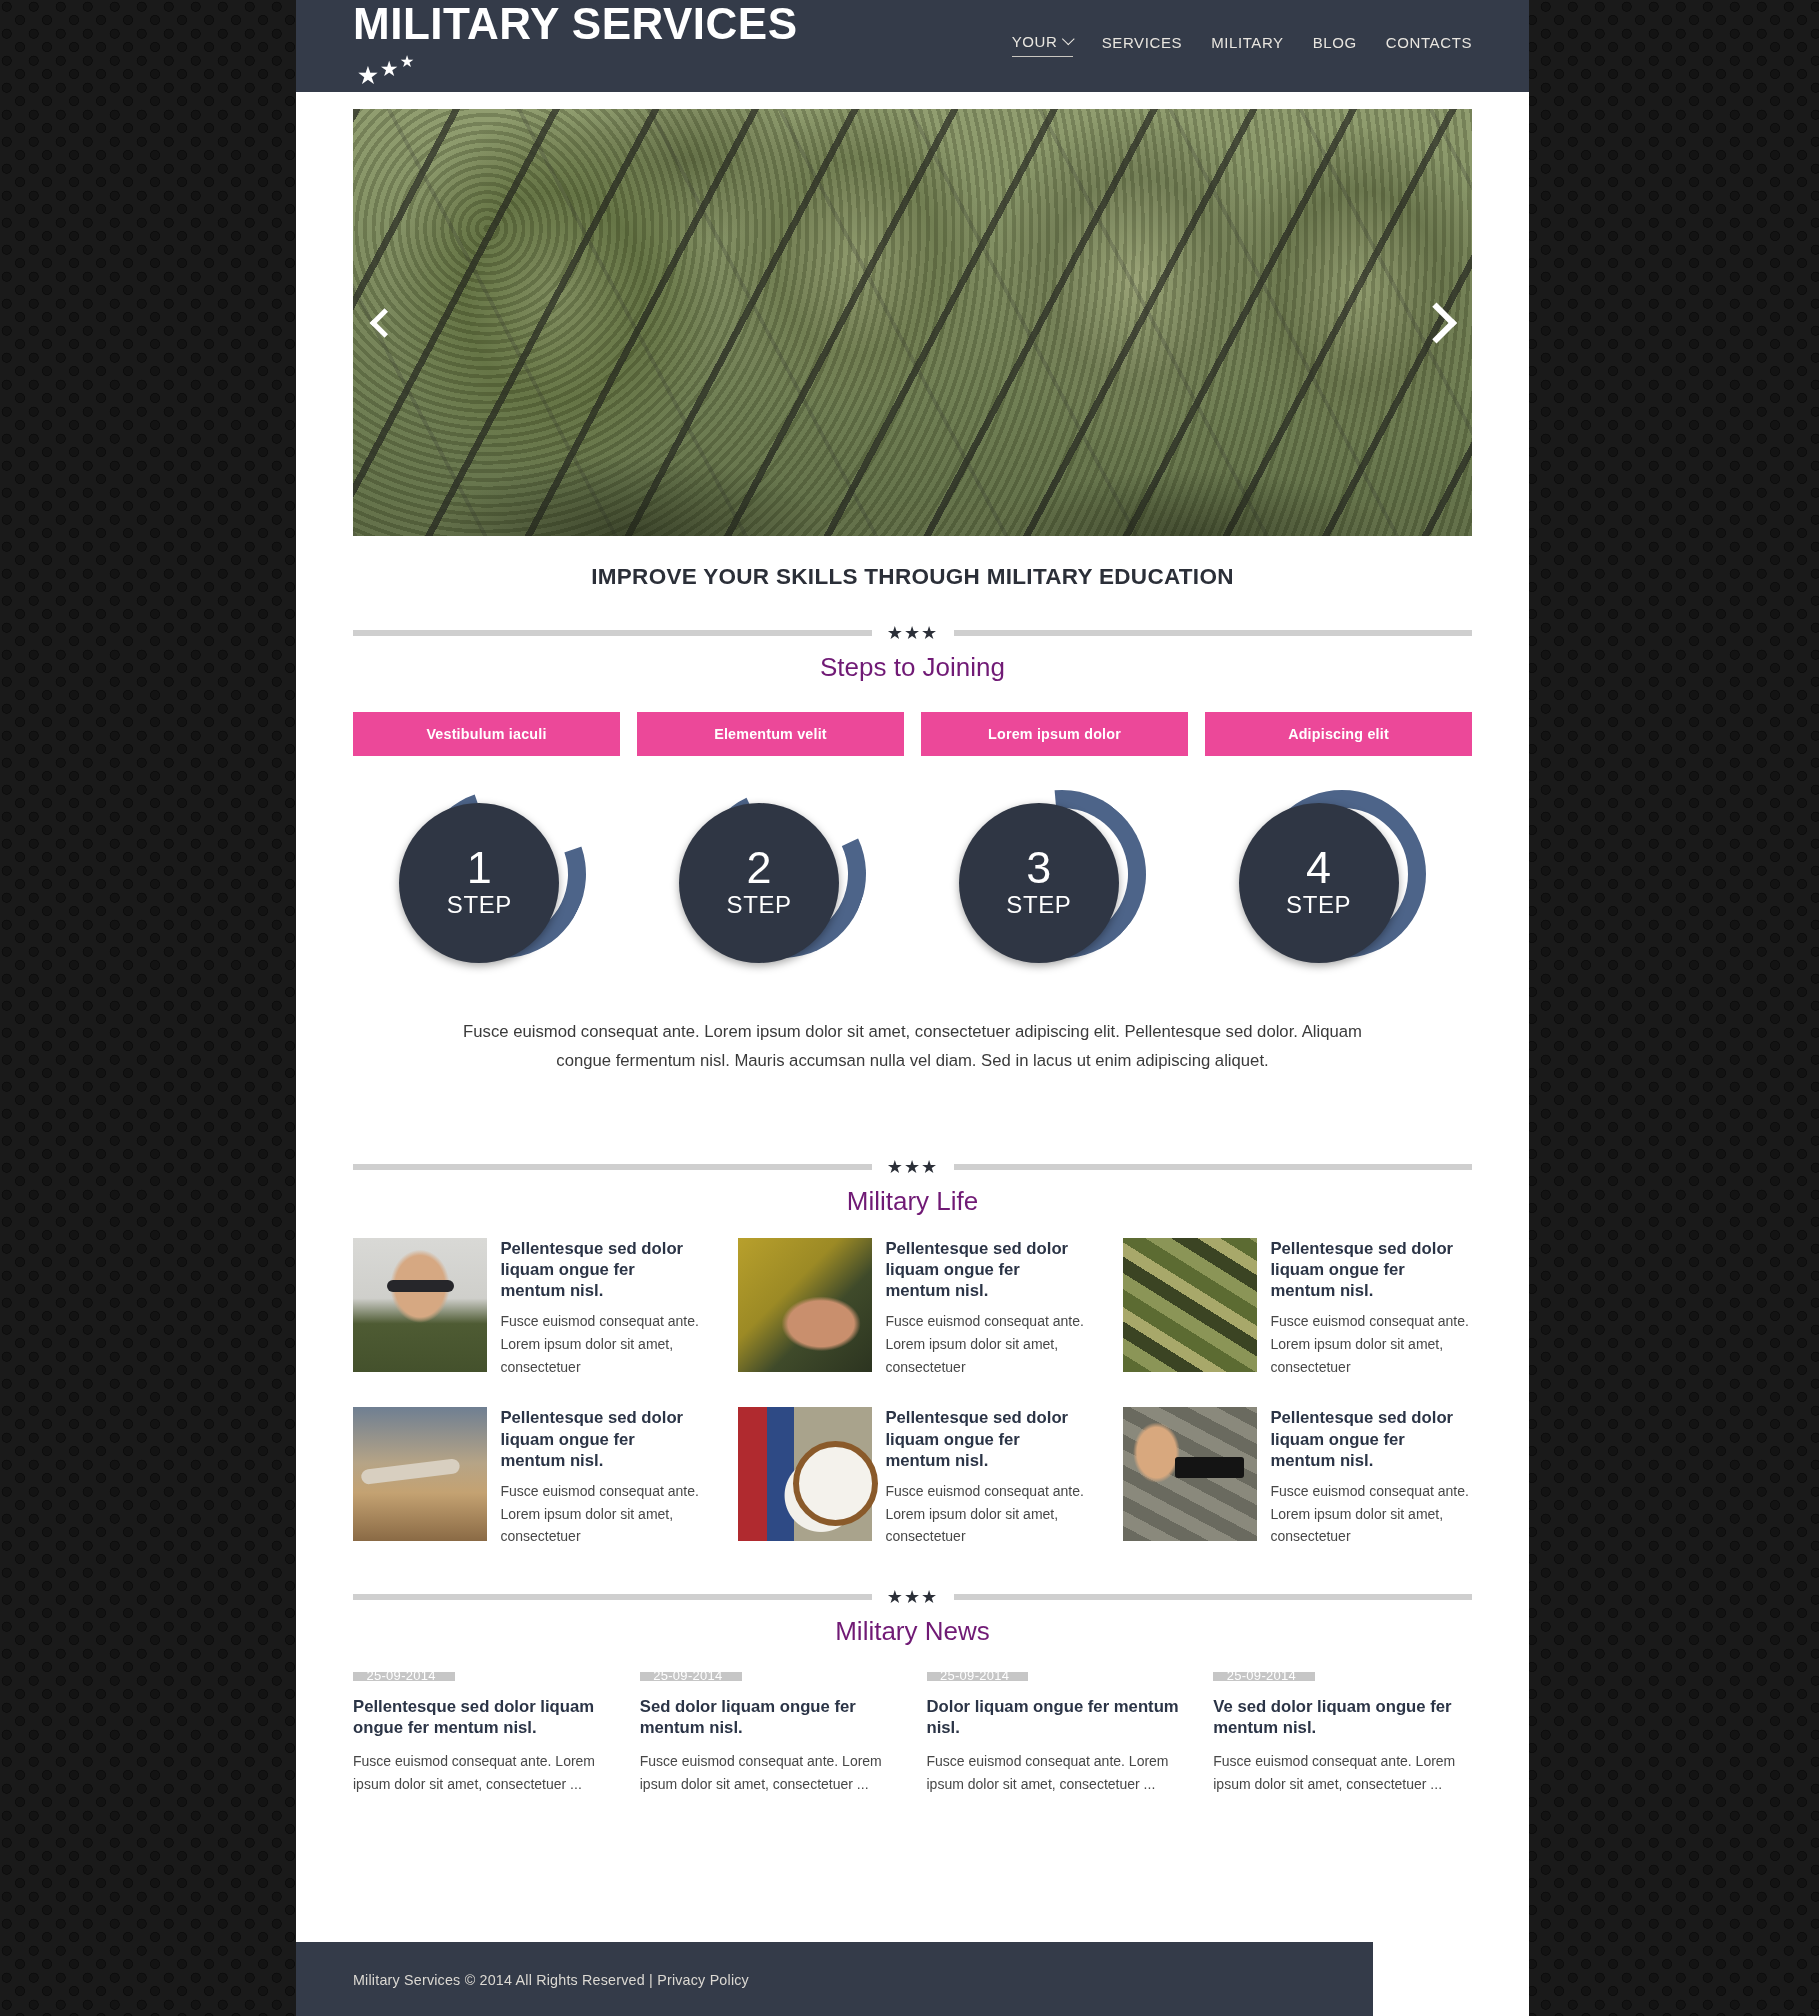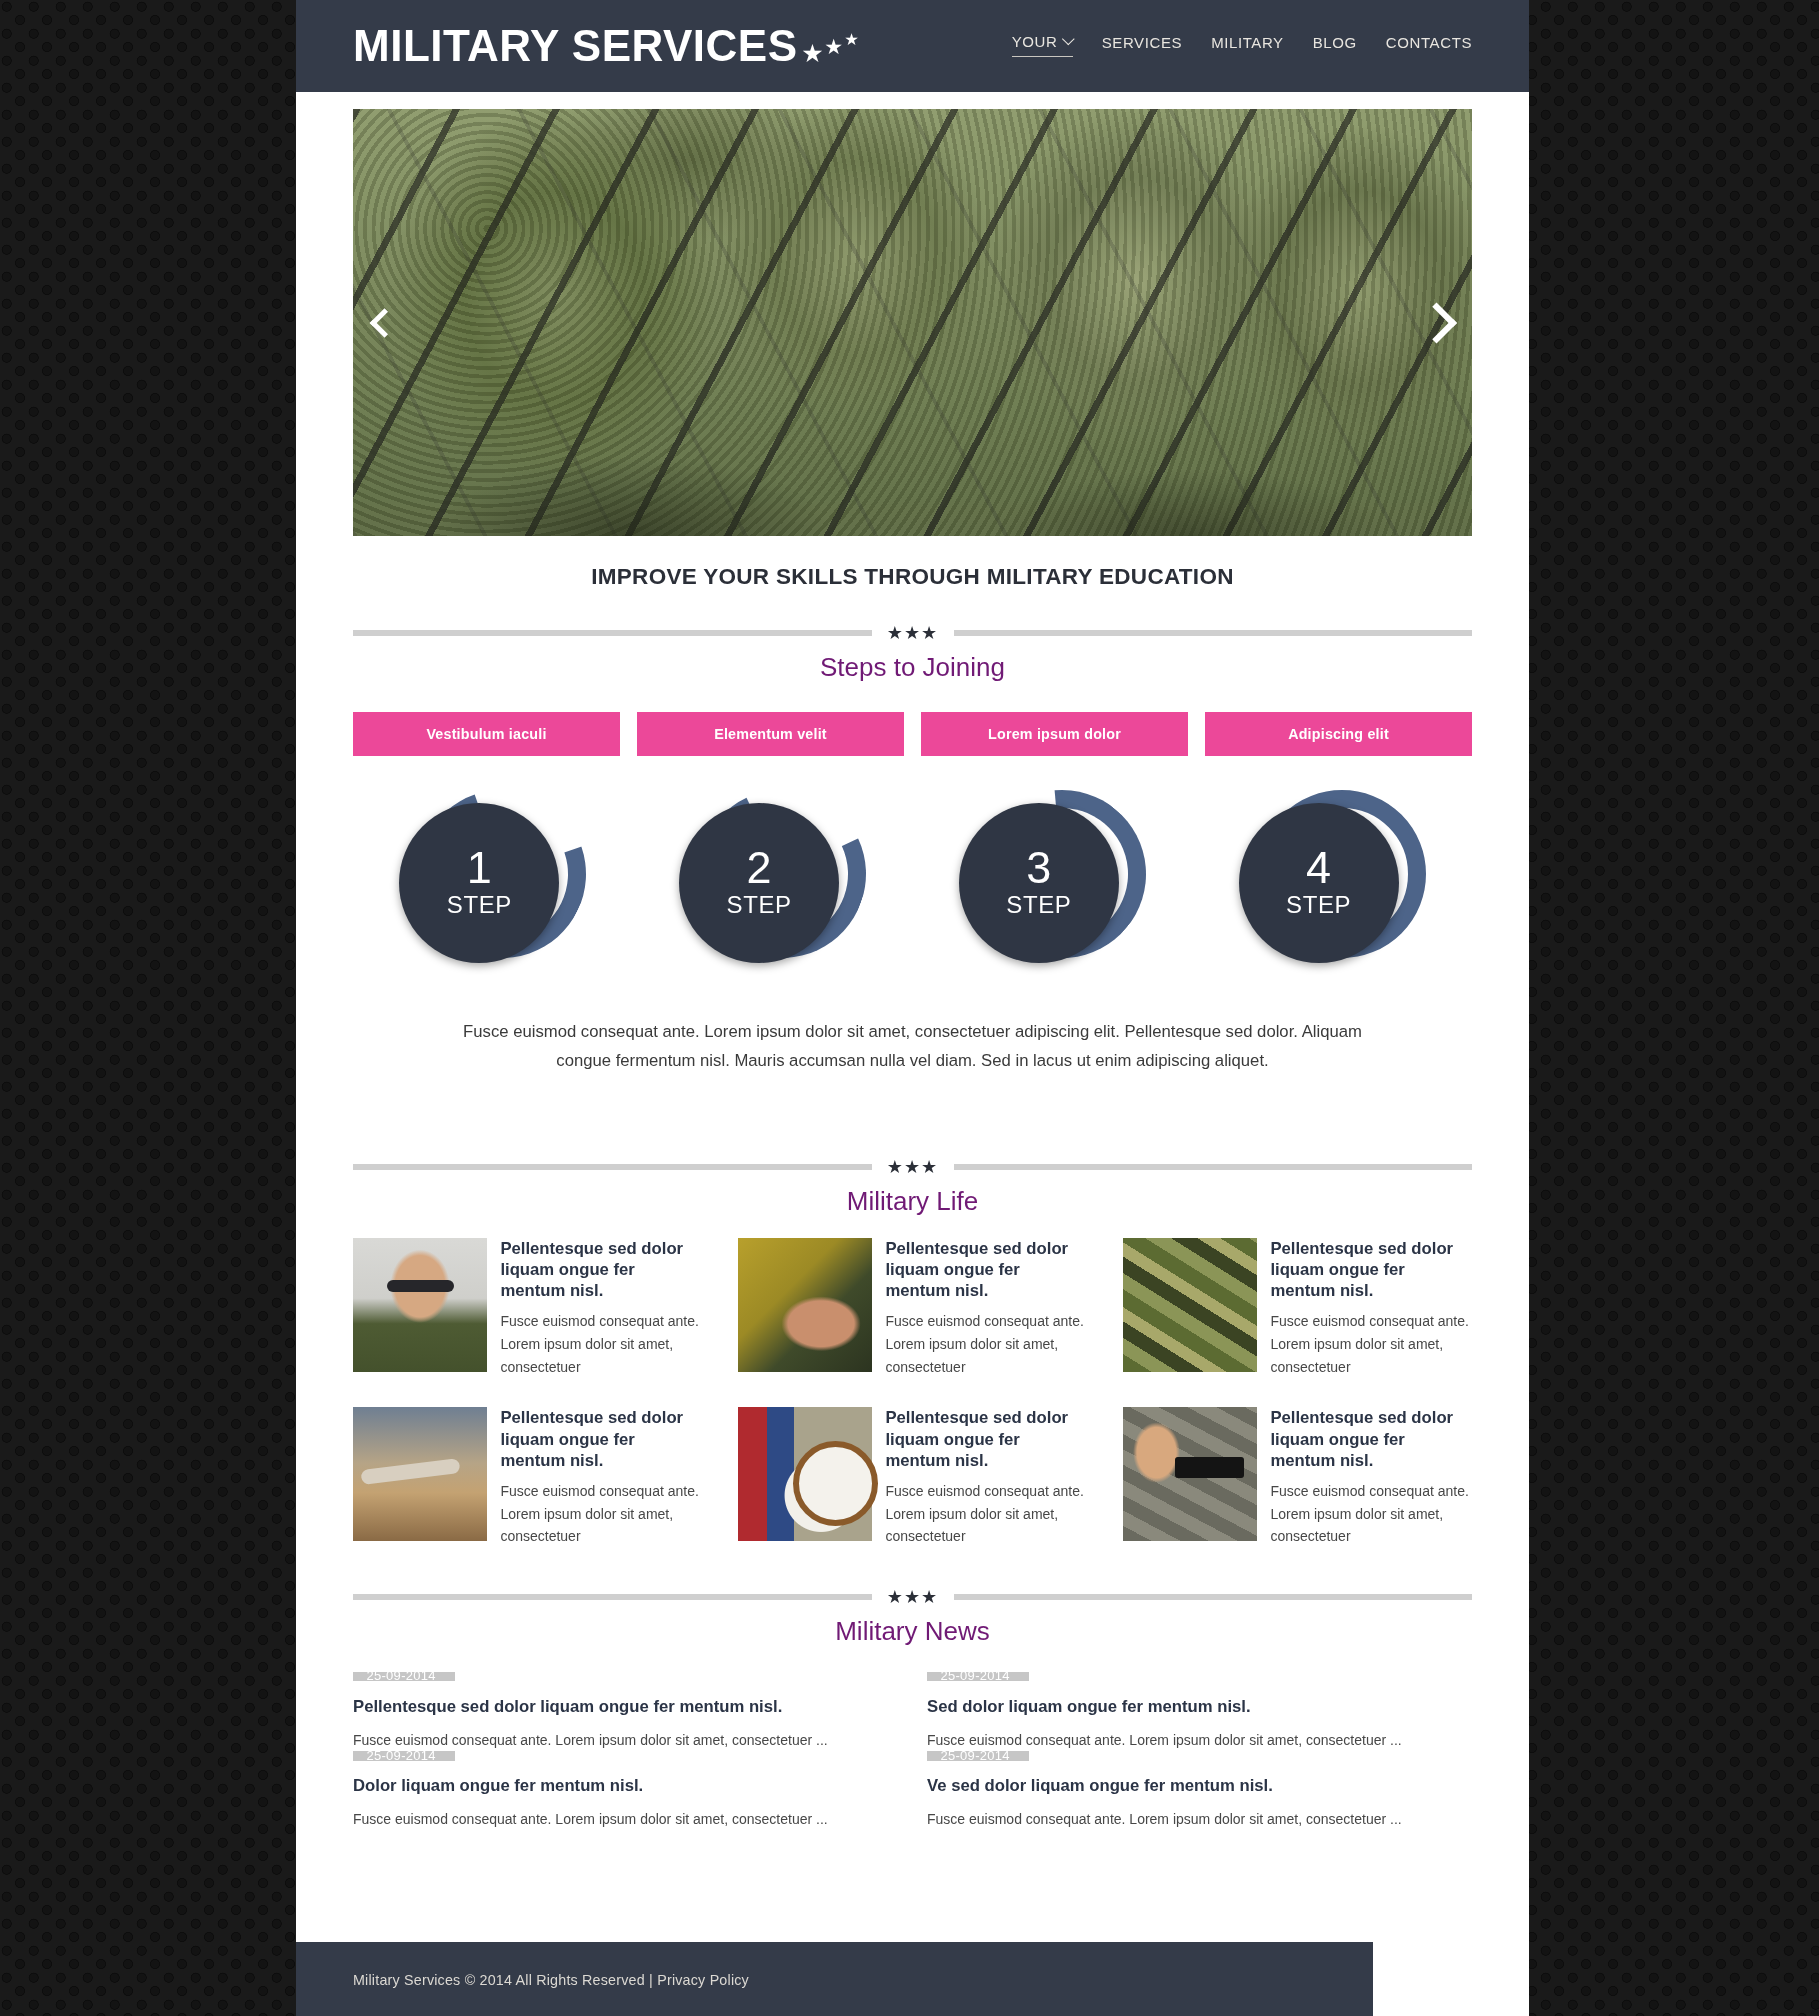--- a/index.html
+++ b/index.html
@@ -44,20 +44,21 @@
     display: flex;
     align-items: center;
     justify-content: space-between;
     padding: 0 57px 0 57px;
   }
   .logo {
     display: flex;
     align-items: flex-start;
     color: #ffffff;
     letter-spacing: 0.5px;
+    flex-direction: column;
   }
   .logo-text {
     font-size: 44px;
     font-weight: bold;
     line-height: 1;
     color: #ffffff;
     white-space: nowrap;
     font-family: "Liberation Sans", sans-serif;
   }
   .logo-stars {
@@ -346,22 +347,23 @@
   .th6 { background:
       radial-gradient(ellipse 32.5px 42px at 25% 34%, #d8a87e 0 60%, rgba(216,168,126,0) 72%),
       repeating-linear-gradient(28deg,#6a6a5f 0 13.4px,#8a897c 13.4px 27px),
       linear-gradient(180deg,#7c7b6e,#5c5b50); }
   .th6::after { content:""; display:block;width:69px;height:21px;margin:50px 0 0 52px;border-radius:2.9px;background:#141414; }
 
   
   .news-grid {
     margin: 25px 57px 0 57px;
     display: grid;
-    grid-template-columns: repeat(2, 1fr);
+    grid-template-columns: repeat(4, 1fr);
     grid-gap: 0 29px;
+    gap: 28px;
   }
   .news-date {
     display: inline-block;
     background: #c6c6c6;
     color: #ffffff;
     font-size: 13px;
     padding: 4.8px 19px 4.8px 13.4px;
     letter-spacing: 0.3px;
   }
   .news-date-wrap { line-height: 0; }

